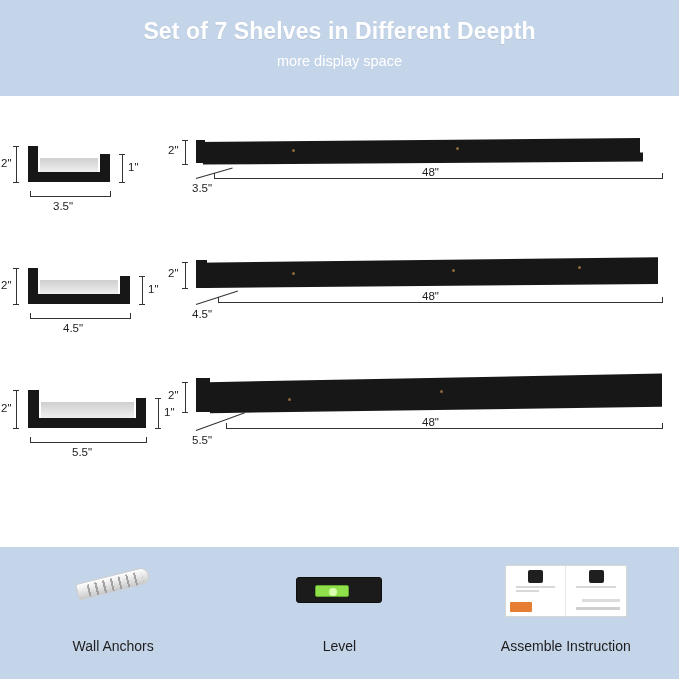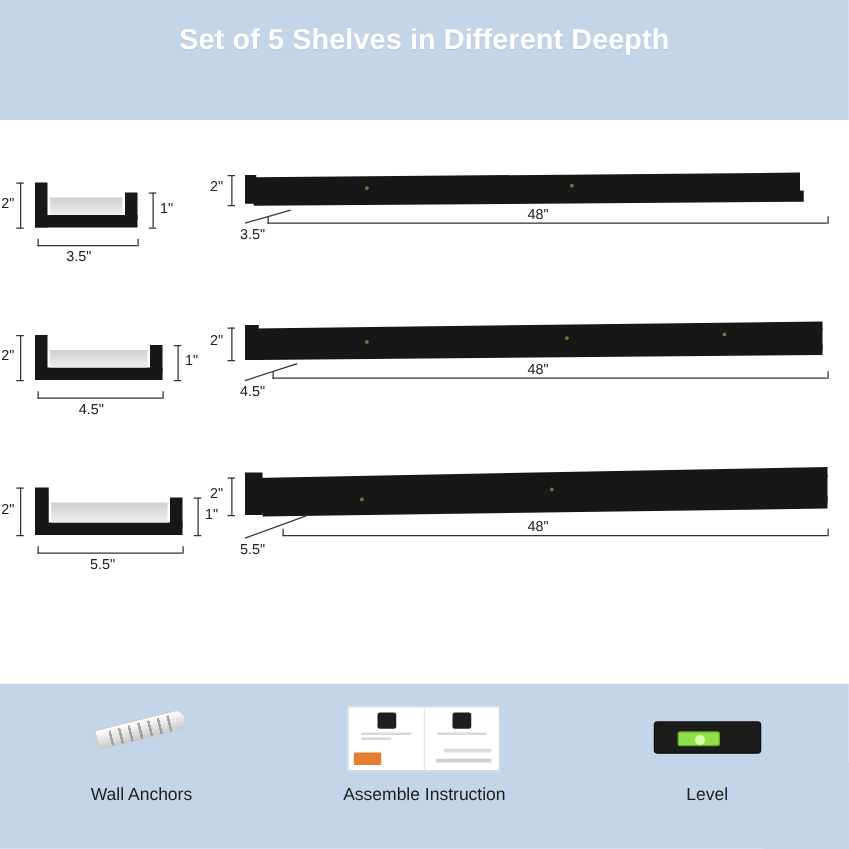--- a/index.html
+++ b/index.html
@@ -101,21 +101,21 @@
     position: relative;
     text-align: center;
   }
   .acc-art {
     height: 78px;
     position: relative;
   }
   .acc-label {
     font-size: 14px;
     color: #1d1d1d;
-    margin-top: 2px;
+    margin-top: 13px;
   }
 
   
   .anchor {
     position: absolute;
     left: 50%;
     top: 28px;
     transform: translateX(-50%) rotate(-14deg);
     width: 74px; height: 17px;
     border-radius: 3px 9px 9px 3px;
@@ -231,21 +231,22 @@
     position: absolute;
     right: 6px; bottom: 14px;
     width: 38px; height: 3px;
     background: #dcdcdc;
   }
 </style>
 </head>
 <body>
 
 <div class="header">
-  <h1 class="header-title">Set of 5 Shelves in Different Deepth</h1>
+  <h1 class="header-title">Set of 7 Shelves in Different Deepth</h1>
+  <p class="header-sub">more display space</p>
 </div>
 
 <div class="diagram">
 
   <div class="row row-1">
 
     <div>
 
       <div class="profile" style="left:28px; top:30px; width:10px; height:36px;"></div>
       <div class="profile" style="left:28px; top:56px; width:82px; height:10px;"></div>
@@ -397,20 +398,31 @@
 <div class="accessories">
   <div class="acc-grid">
 
     <div class="acc-cell">
       <div class="acc-art">
         <div class="anchor"></div>
       </div>
       <div class="acc-label">Wall Anchors</div>
     </div>
 
+
+    <div class="acc-cell">
+      <div class="acc-art">
+        <div class="level">
+          <div class="level-vial">
+              <div class="level-bubble"></div>
+            </div>
+        </div>
+      </div>
+      <div class="acc-label">Level</div>
+    </div>
 
     <div class="acc-cell">
       <div class="acc-art">
         <div class="booklet">
           <div class="book-page">
             <div class="book-badge"></div>
             <div class="book-line"></div>
             <div class="book-line short"></div>
             <div class="book-orange"></div>
           </div>
@@ -418,25 +430,14 @@
             <div class="book-badge"></div>
             <div class="book-line"></div>
             <div class="book-shelf2"></div>
             <div class="book-shelf"></div>
           </div>
         </div>
       </div>
       <div class="acc-label">Assemble Instruction</div>
     </div>
 
-    <div class="acc-cell">
-      <div class="acc-art">
-        <div class="level">
-          <div class="level-vial">
-              <div class="level-bubble"></div>
-            </div>
-        </div>
-      </div>
-      <div class="acc-label">Level</div>
-    </div>
-
   </div>
 </div>
 
 </body></html>

